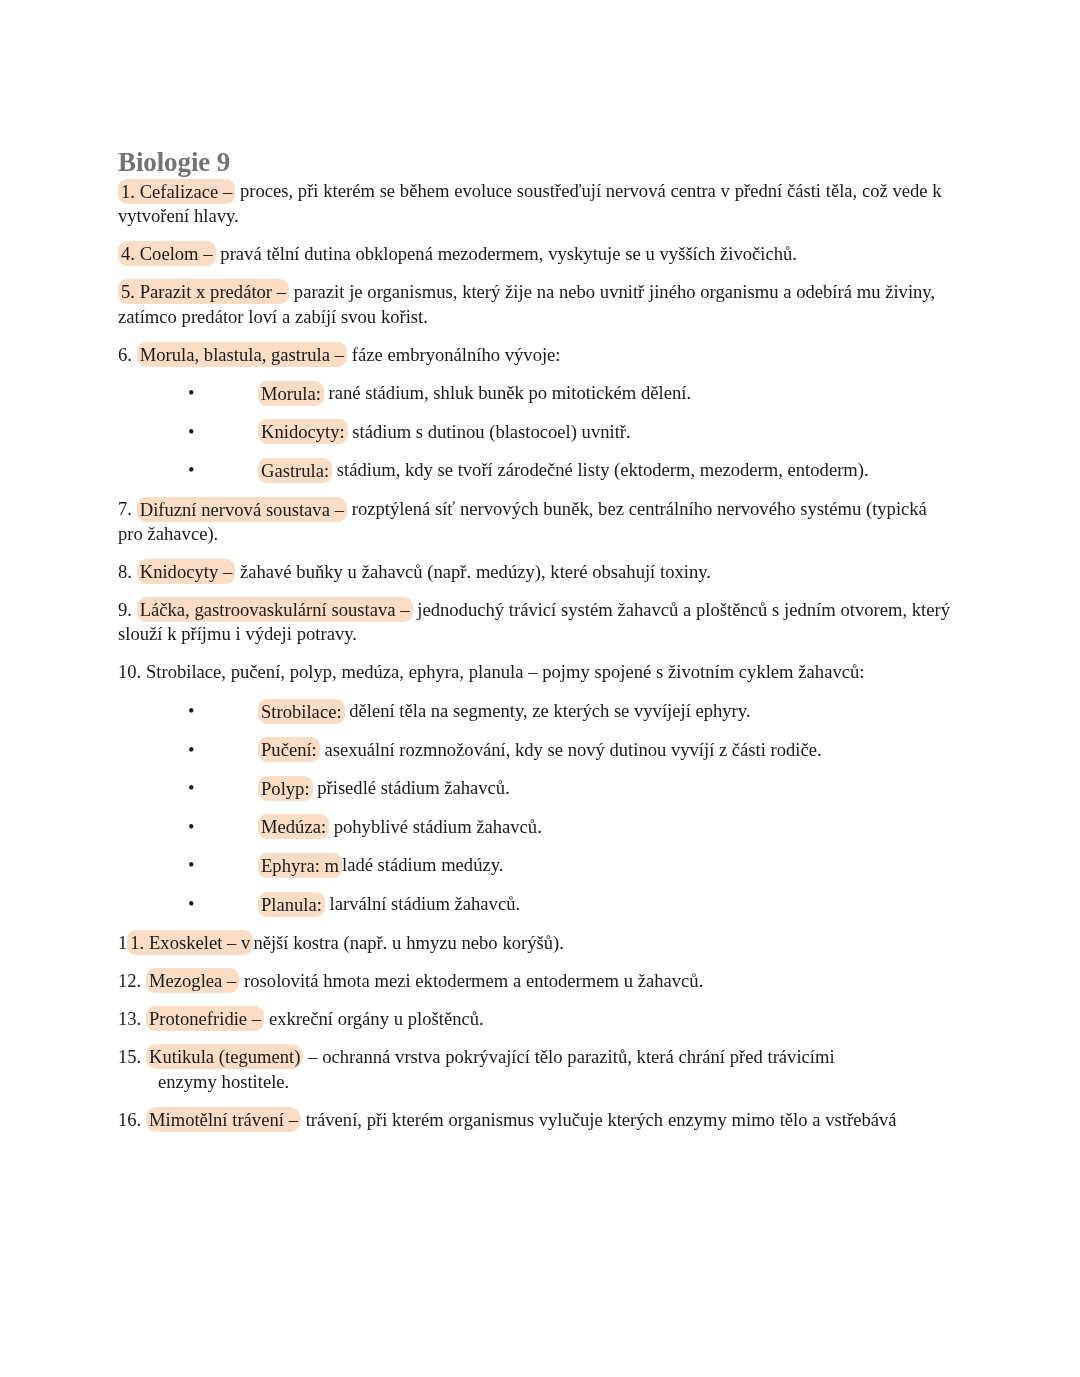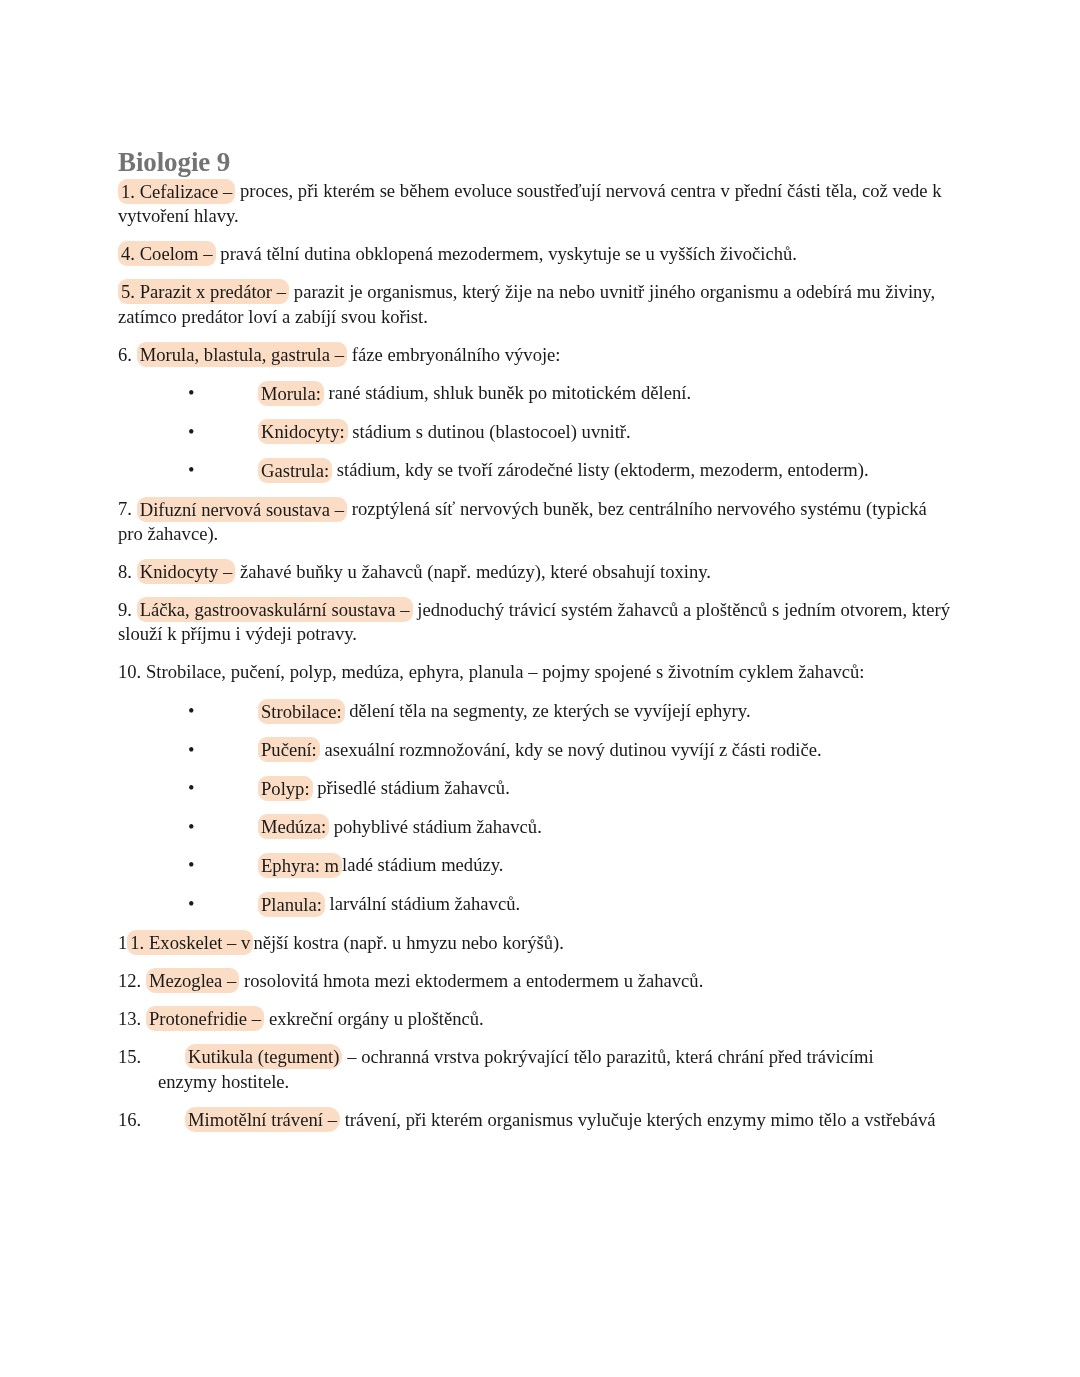--- a/index.html
+++ b/index.html
@@ -40,21 +40,20 @@
   .hl {
     background: #fbdcc4;
     border-radius: 9px;
     padding: 1.5px 3px 2.5px 3px;
     box-decoration-break: clone;
     text-align: right;
     -webkit-box-decoration-break: clone;
   }
   .hl.soft {
     border-radius: 10px 12px 12px 10px;
-    margin-left: 39px;
   }
   .bullets {
     margin: 0;
     padding: 0;
     list-style: none;
   }
   .bullet-item {
     position: relative;
     font-size: 18.6px;
     line-height: 24.6px;

